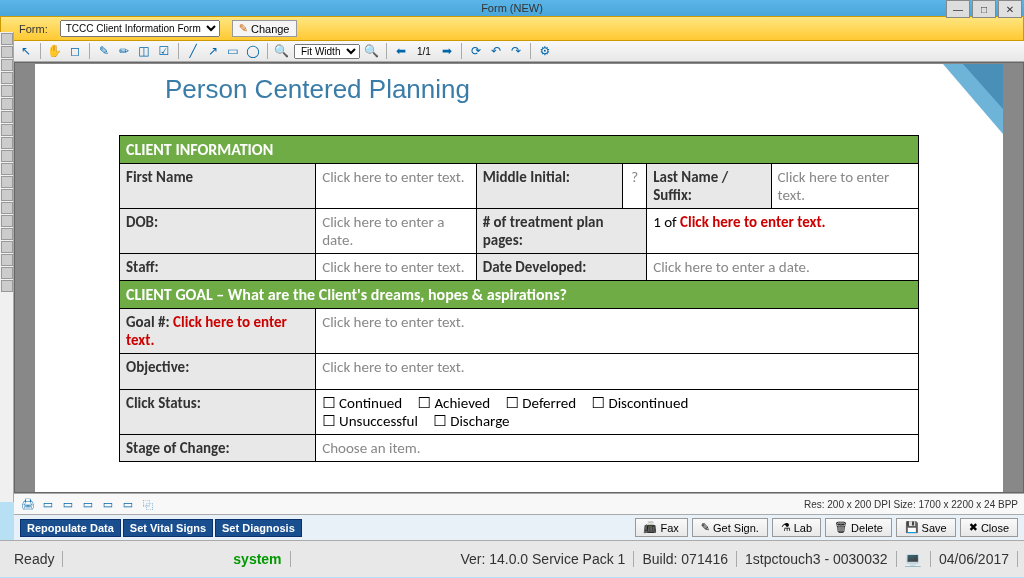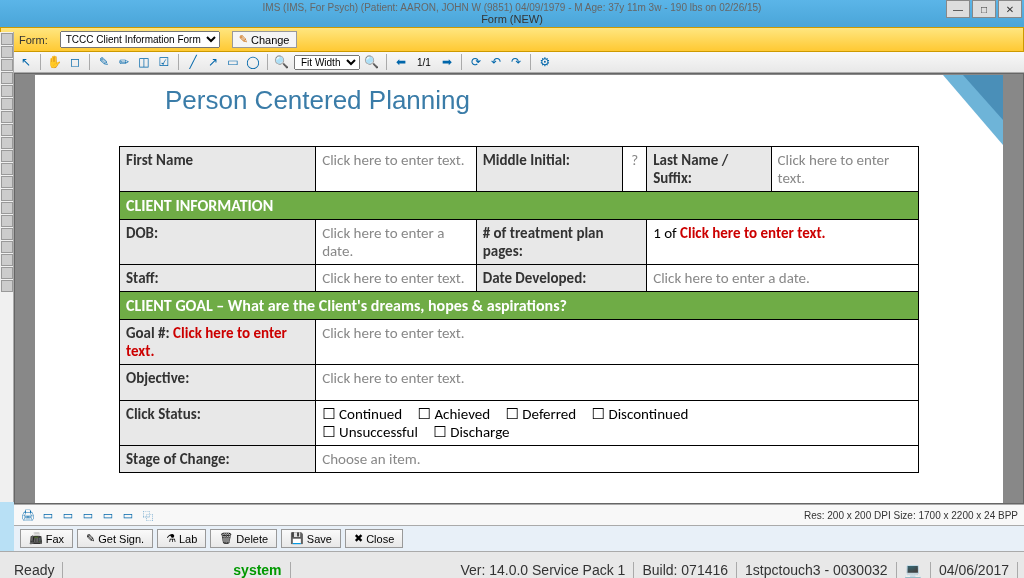--- a/index.html
+++ b/index.html
@@ -57,21 +57,20 @@
   
   .statusbar { background: #e8e8e8; border-top: 1px solid #aaa; padding: 10px 6px; display: flex; font-size: 14px; color: #333; }
   .statusbar div { padding: 0 8px; border-right: 1px solid #aaa; }
   .statusbar .sysgreen { color: #009900; font-weight: bold; }
   .statusbar .spacer { flex: 1; border: none; }
 </style>
 </head>
 <body>
 
 <div class="titlebar">
-  <div class="titlebar-top">IMS (IMS, For Psych)    (Patient: AARON, JOHN W (9851) 04/09/1979 - M Age: 37y 11m 3w - 190 lbs on 02/26/15)</div>
   <div class="titlebar-main">Form (NEW)</div>
   <div class="window-controls">
     <div class="window-btn">—</div>
     <div class="window-btn">□</div>
     <div class="window-btn close">✕</div>
   </div>
 </div>
 
 <div class="icon-rail">
   <div></div>
@@ -138,30 +137,30 @@
 
 <div class="doc-area">
   <div class="doc-page">
     <div class="corner-deco"></div>
     <div class="corner-deco2"></div>
     <h1 class="page-title">Person Centered Planning</h1>
 
     <table class="ci-table">
       <tbody>
           <tr>
+            <td colspan="6" class="section-hdr">CLIENT INFORMATION</td>
+          </tr>
+      <tr>
         <td class="field-label">First Name</td>
         <td class="placeholder">Click here to enter text.</td>
         <td class="field-label">Middle Initial:</td>
         <td class="placeholder" style="width:24px;text-align:center">?</td>
         <td class="field-label">Last Name / Suffix:</td>
         <td class="placeholder">Click here to enter text.</td>
       </tr>
-      <tr>
-            <td colspan="6" class="section-hdr">CLIENT INFORMATION</td>
-          </tr>
       <tr>
         <td class="field-label">DOB:</td>
         <td class="placeholder">Click here to enter a date.</td>
         <td colspan="2" class="field-label"># of treatment plan pages:</td>
         <td colspan="2"><span>1  of </span><span class="red-text">Click here to enter text.</span></td>
       </tr>
       <tr>
         <td class="field-label">Staff:</td>
         <td class="placeholder">Click here to enter text.</td>
         <td colspan="2" class="field-label">Date Developed:</td>
@@ -205,20 +204,25 @@
     <div>▭</div>
     <div>▭</div>
     <div>▭</div>
     <div>▭</div>
     <div>⿻</div>
   </div>
   <div class="res-info">Res:  200 x 200 DPI  Size: 1700 x 2200 x 24 BPP</div>
 </div>
 
 <div class="action-bar">
+  <div class="action-left">
+    <button class="blue-btn">Repopulate Data</button>
+    <button class="blue-btn">Set Vital Signs</button>
+    <button class="blue-btn">Set Diagnosis</button>
+  </div>
   <div class="action-right">
     <button class="act-btn">
         <span class="ico">📠</span>
         <span>Fax</span>
       </button>
     <button class="act-btn">
         <span class="ico">✎</span>
         <span>Get Sign.</span>
       </button>
     <button class="act-btn">

